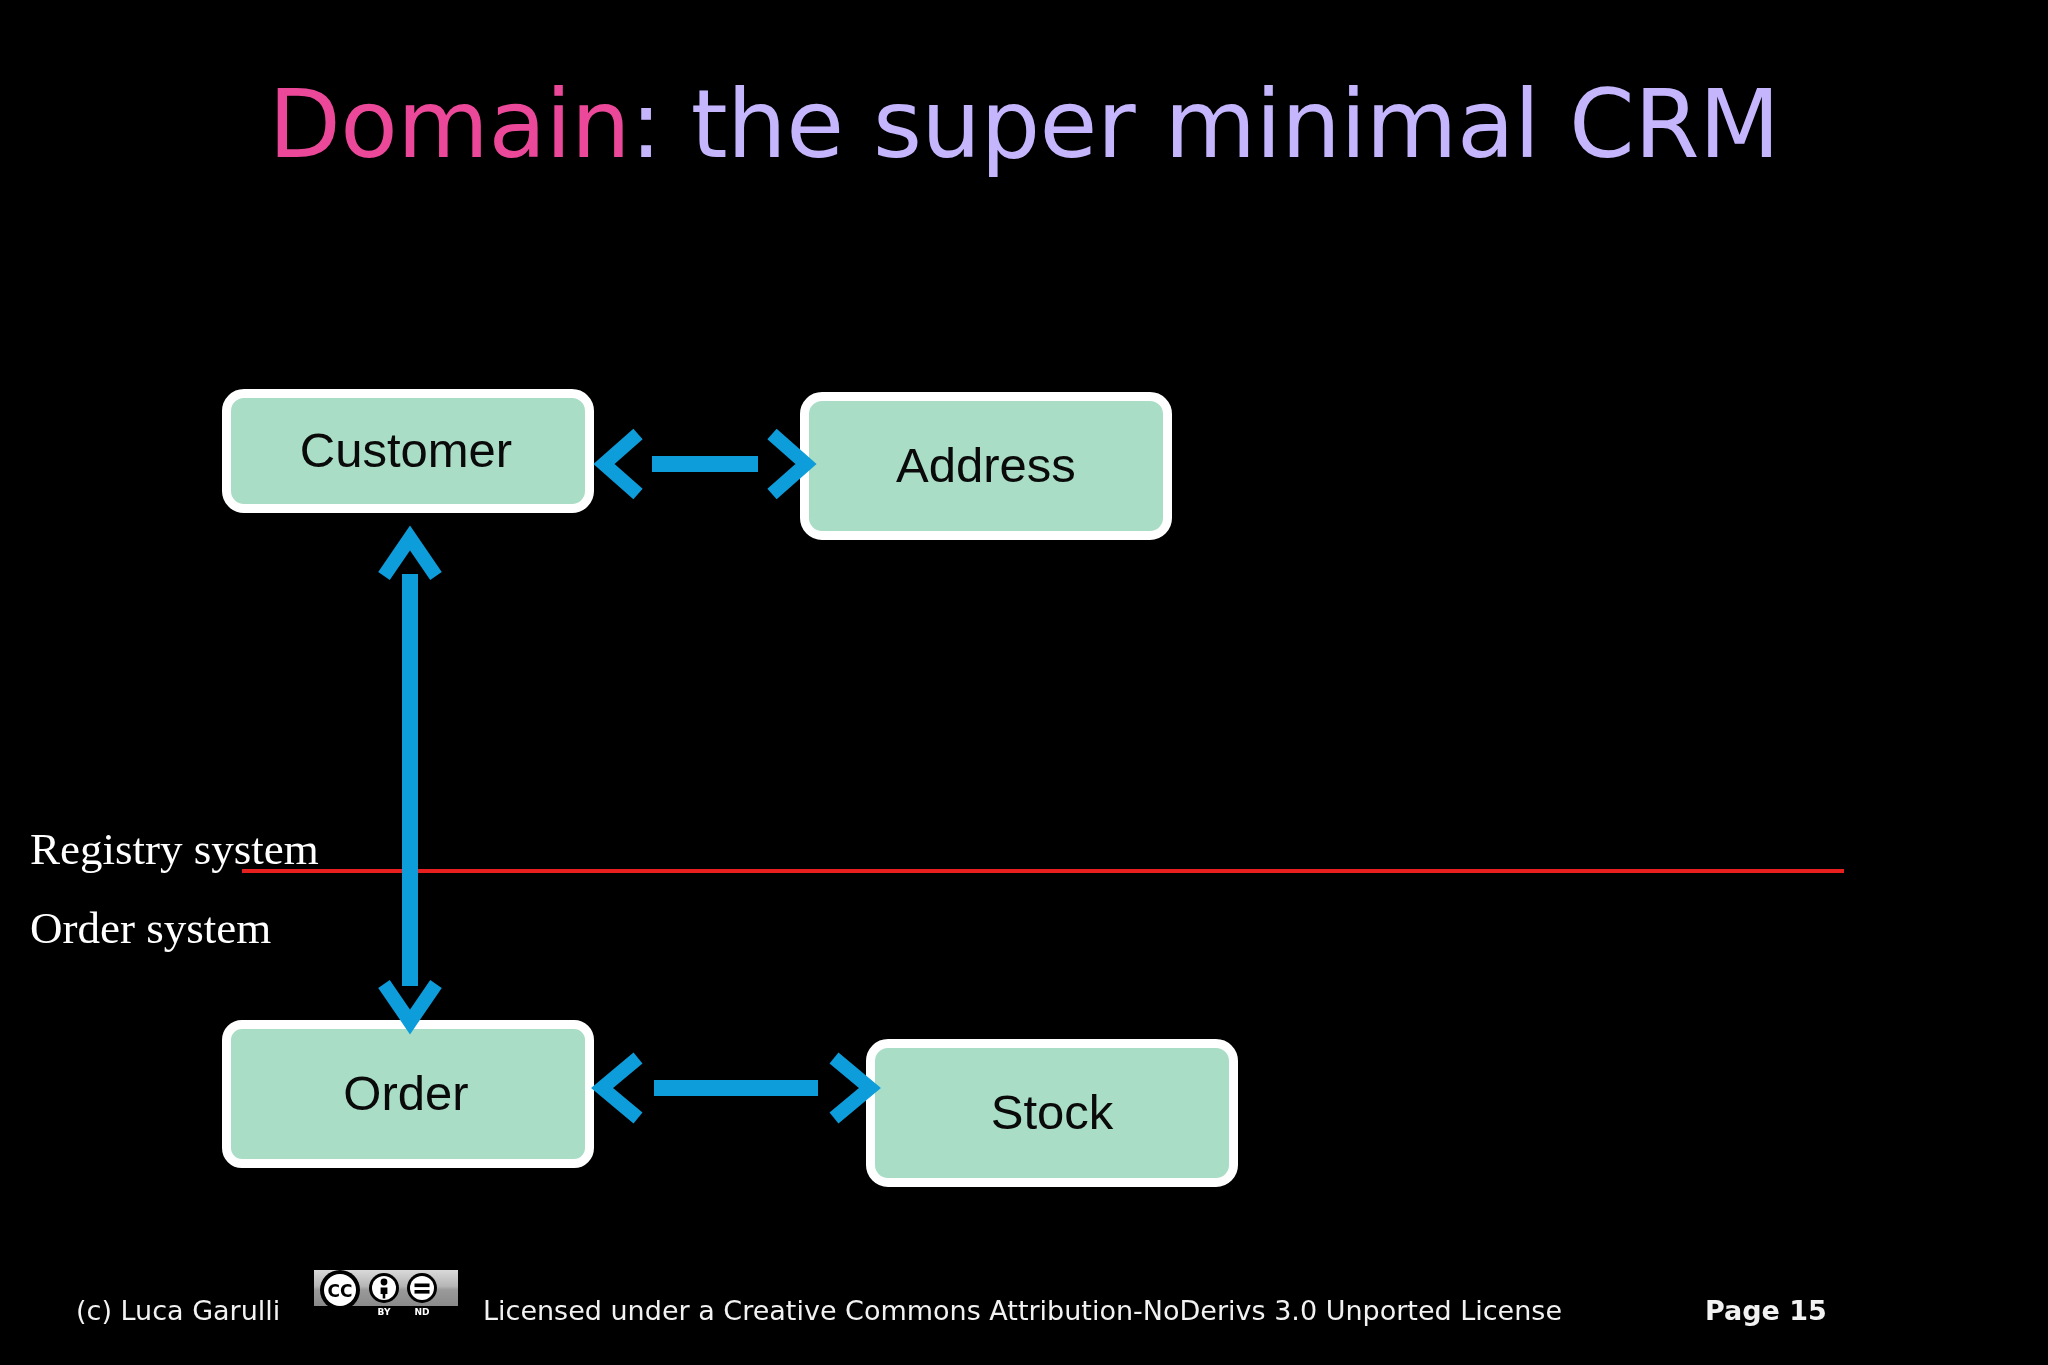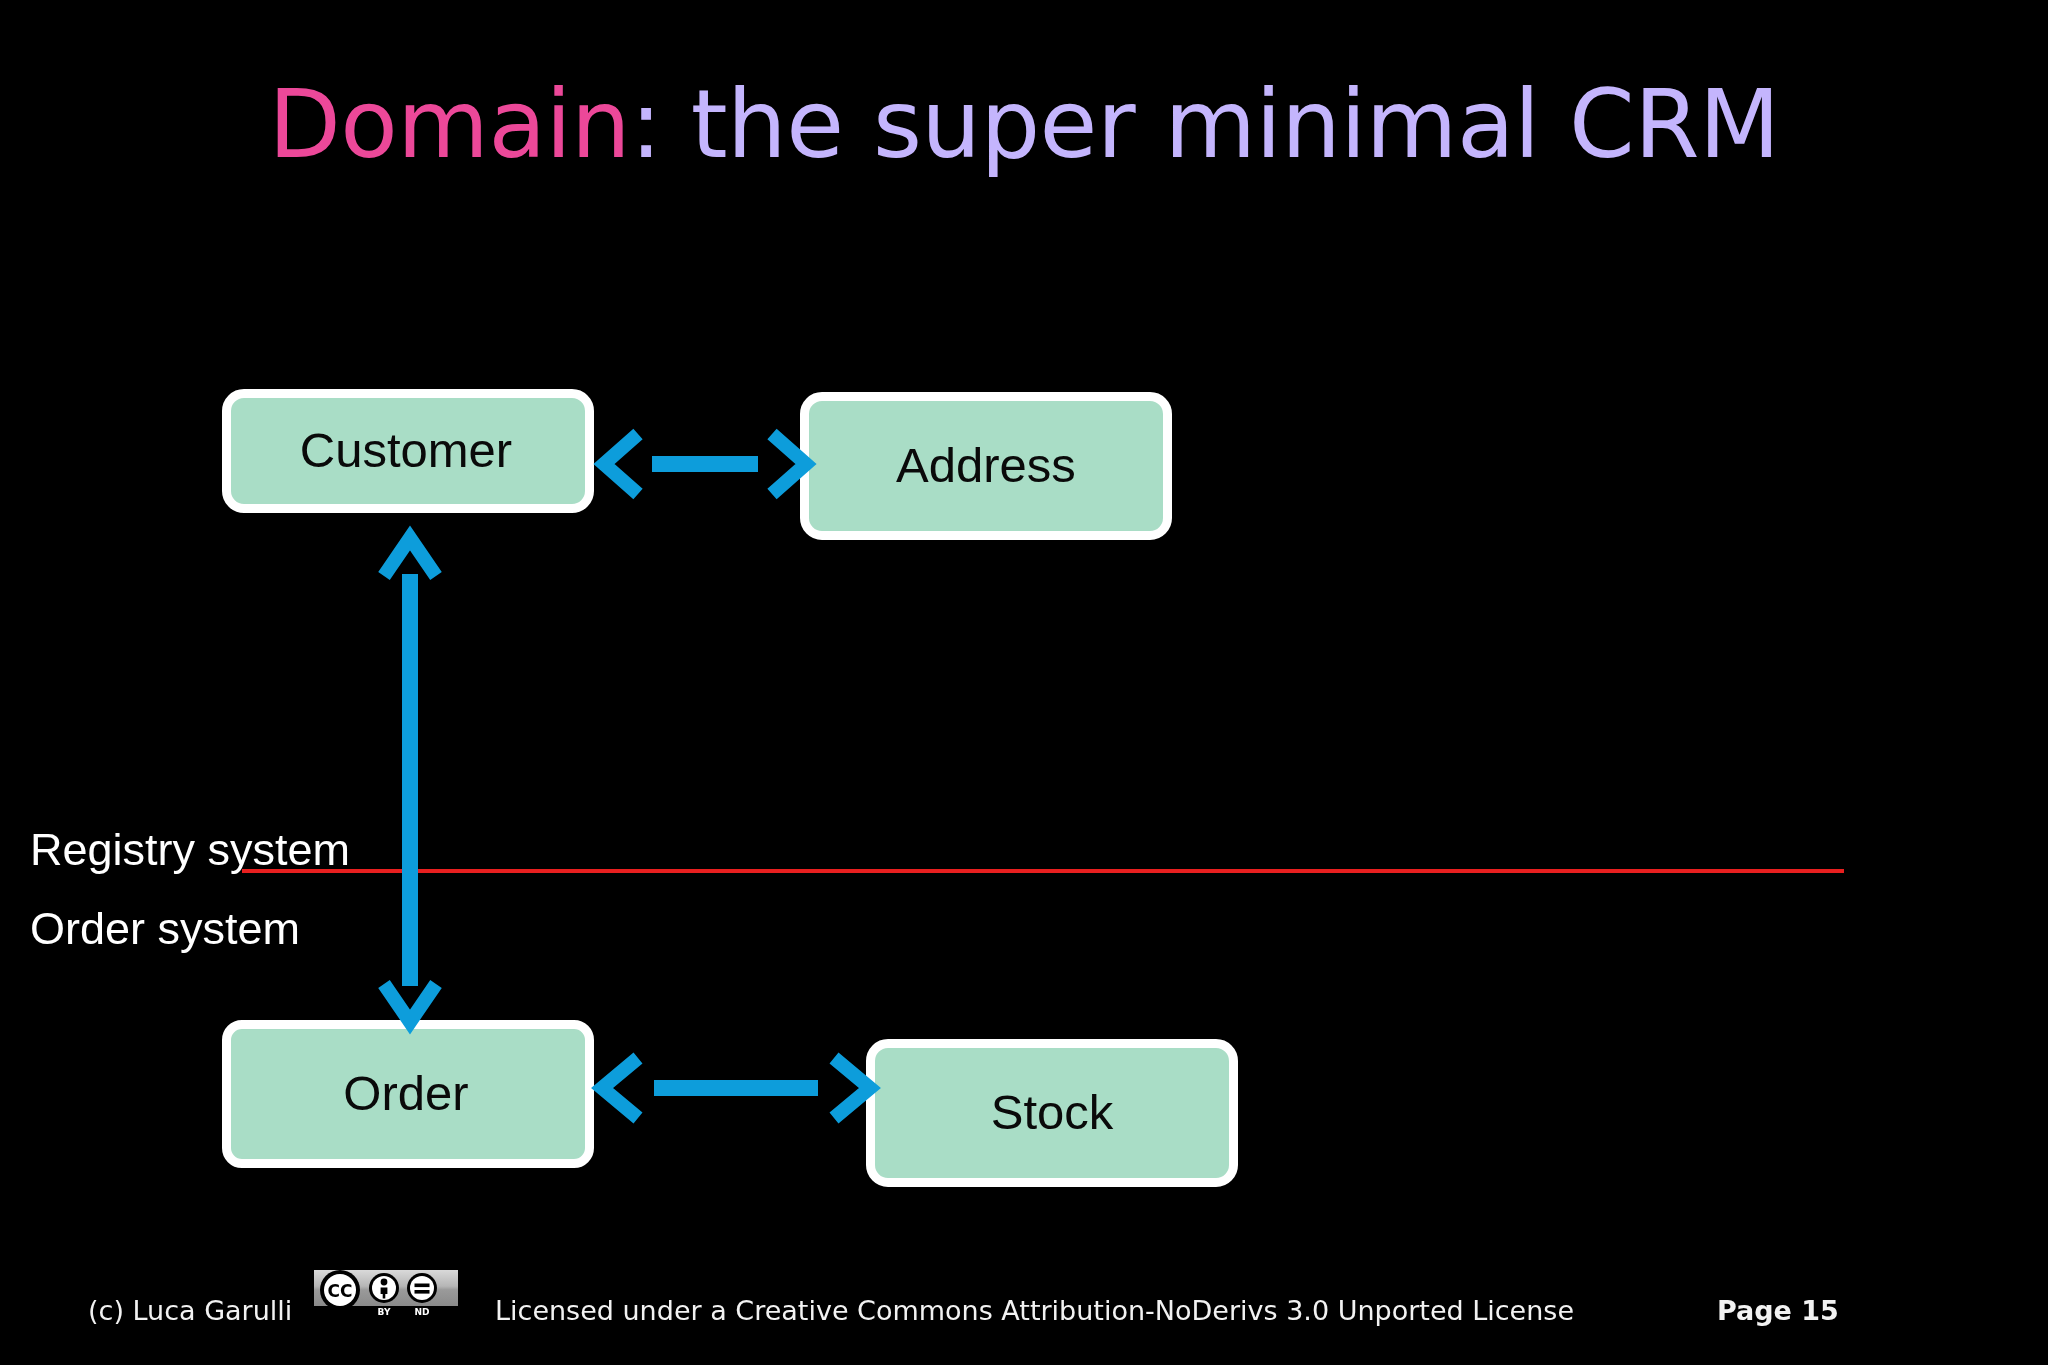--- a/index.html
+++ b/index.html
@@ -79,21 +79,21 @@
   #divider-line {
     position: absolute;
     left: 242px;
     top: 869px;
     width: 1602px;
     height: 4px;
     background: #e81f1f;
   }
   .lane-label {
     position: absolute;
-    font-family: Liberation Sans, sans-serif;
+    font-family: Liberation Serif, serif;
     font-size: 45px;
     font-weight: 400;
     color: #ffffff;
     white-space: nowrap;
     line-height: 1;
   }
   #lane-registry { left: 30px; top: 827px; }
   #lane-order    { left: 30px; top: 906px; }
 
   
@@ -105,21 +105,20 @@
     height: 72px;
   }
   .footer-text {
     position: absolute;
     font-family: "DejaVu Sans", sans-serif;
     font-size: 27px;
     font-weight: 400;
     color: #f2f2f2;
     white-space: nowrap;
     line-height: 1;
-    margin-left: 12px;
   }
   #footer-copyright { left: 76px;   top: 26px; }
   #footer-license   { left: 483px;  top: 26px; }
   #footer-page      { left: 1705px; top: 26px; font-weight: 700; }
 
   
   #cc-badge {
     position: absolute;
     left: 312px;
     top: 1266px;

